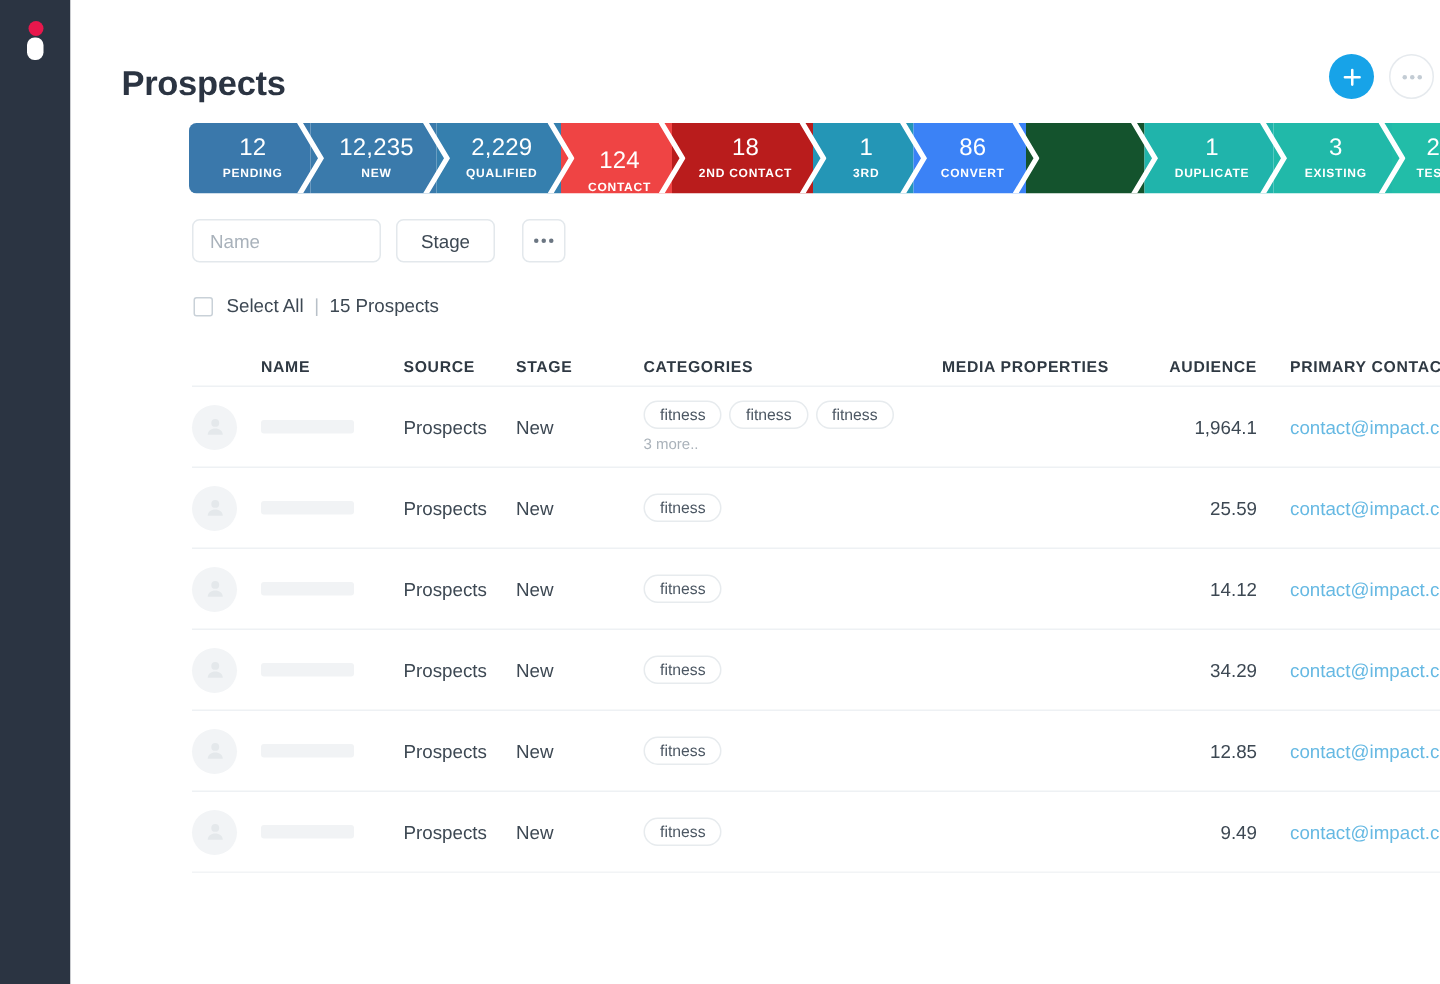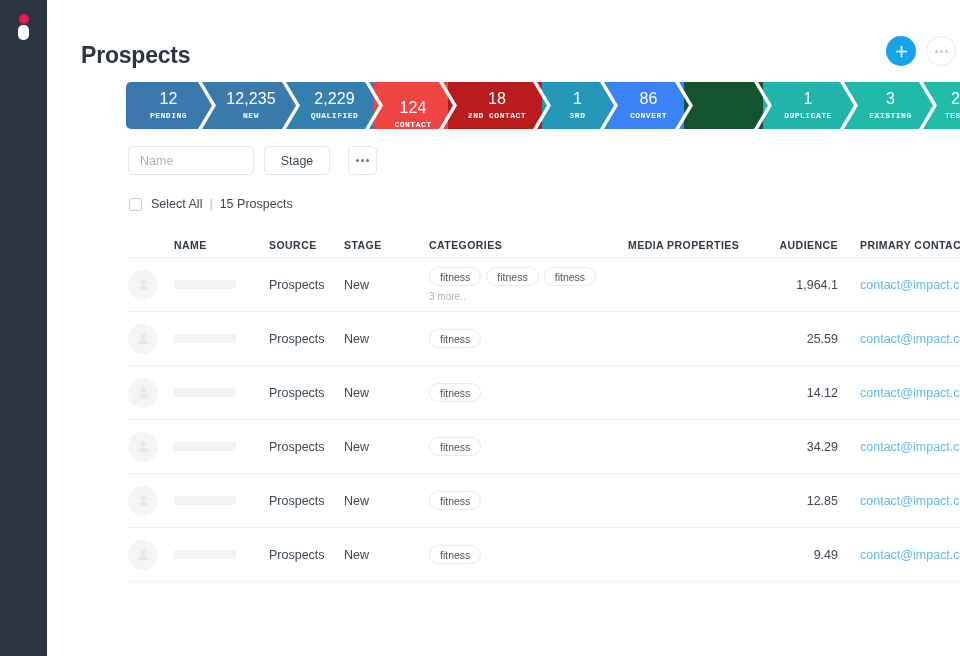--- a/index.html
+++ b/index.html
@@ -90,21 +90,21 @@
     color: #ffffff;
     cursor: pointer;
     padding-left: 4px;
   }
   .funnel-seg .val {
     font-size: 16px; font-weight: normal; line-height: 1.05;
     letter-spacing: 0.1px;
   }
   .funnel-seg .lbl {
     font-size: 8px; font-weight: bold; letter-spacing: 0.5px;
-    margin-top: 3px; white-space: nowrap; font-family: Liberation Mono, monospace;
+    margin-top: 3px; white-space: nowrap;
   }
   .funnel-seg .chev {
     position: absolute; right: -9px; top: 0;
     width: 18px; height: 47px; z-index: 3;
     pointer-events: none;
   }
   .funnel-seg:last-child .chev { display: none; }
 
   
   .filter-bar {

